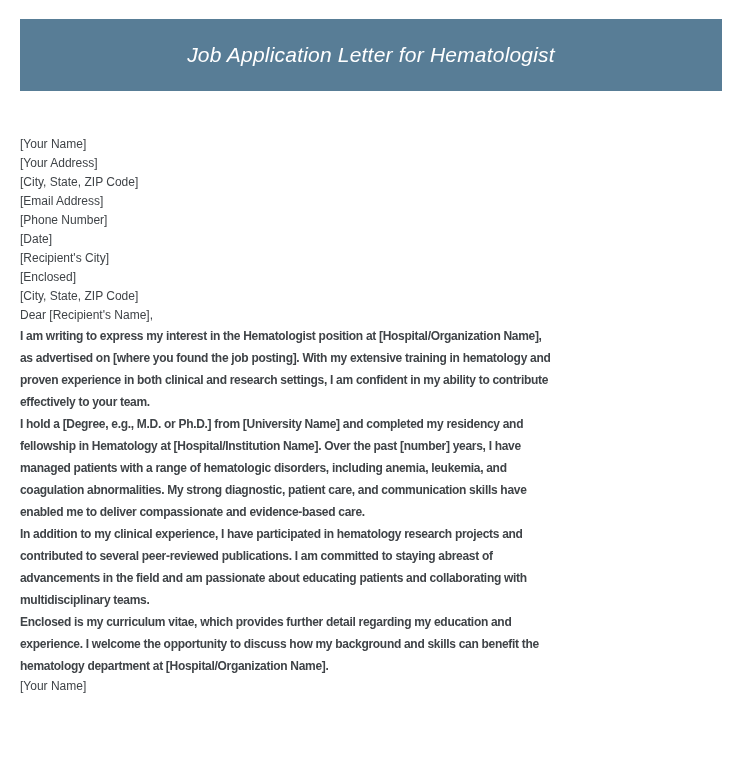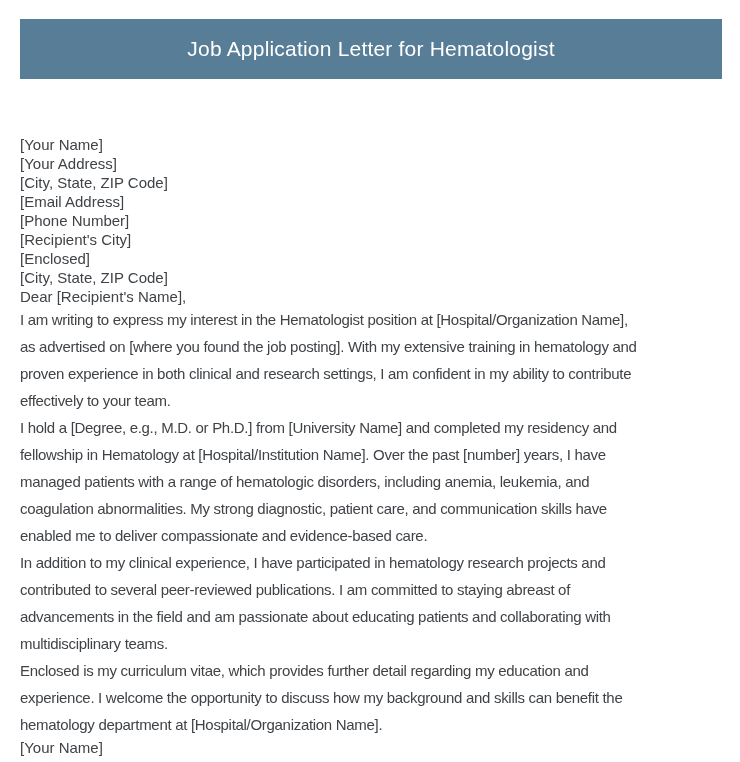--- a/index.html
+++ b/index.html
@@ -14,69 +14,72 @@
     position: relative;
     width: 740px;
     height: 762px;
     background: #ffffff;
   }
   .title-banner {
     position: absolute;
     top: 19px;
     left: 20px;
     width: 702px;
-    height: 60px;
+    height: 72px;
     background: #587D96;
     display: flex;
     align-items: center;
     justify-content: center;
+    font-style: italic;
   }
   .page-title {
     color: #ffffff;
     font-size: 21px;
     font-weight: 400;
     letter-spacing: 0.2px;
     font-family: "Liberation Sans", sans-serif;
   }
   .letter-body {
     position: absolute;
     top: 135px;
     left: 20px;
     width: 705px;
     color: #3F4347;
-    font-size: 15px;
+    font-size: 12px;
     line-height: 19px;
     font-family: "Liberation Sans", sans-serif;
   }
   .letter-line {
     white-space: pre;
     line-height: 19px;
   }
   .letter-paragraph {
     white-space: pre;
-    line-height: 27px;
+    line-height: 22px;
     letter-spacing: -0.3px;
+    font-weight: bold;
   }
 </style>
 </head>
 <body>
 
 <div class="page">
 
   <div class="title-banner">
     <h1 class="page-title">Job Application Letter for Hematologist</h1>
   </div>
 
   <div class="letter-body">
 
     <div class="letter-line">[Your Name]</div>
     <div class="letter-line">[Your Address]</div>
     <div class="letter-line">[City, State, ZIP Code]</div>
     <div class="letter-line">[Email Address]</div>
     <div class="letter-line">[Phone Number]</div>
+    <div class="letter-line">[Date]</div>
     <div class="letter-line">[Recipient's City]</div>
     <div class="letter-line">[Enclosed]</div>
     <div class="letter-line">[City, State, ZIP Code]</div>
 
     <div class="letter-line">Dear [Recipient's Name],</div>
 
     <p class="letter-paragraph">I am writing to express my interest in the Hematologist position at [Hospital/Organization Name],
 as advertised on [where you found the job posting]. With my extensive training in hematology and
 proven experience in both clinical and research settings, I am confident in my ability to contribute
 effectively to your team.</p>

